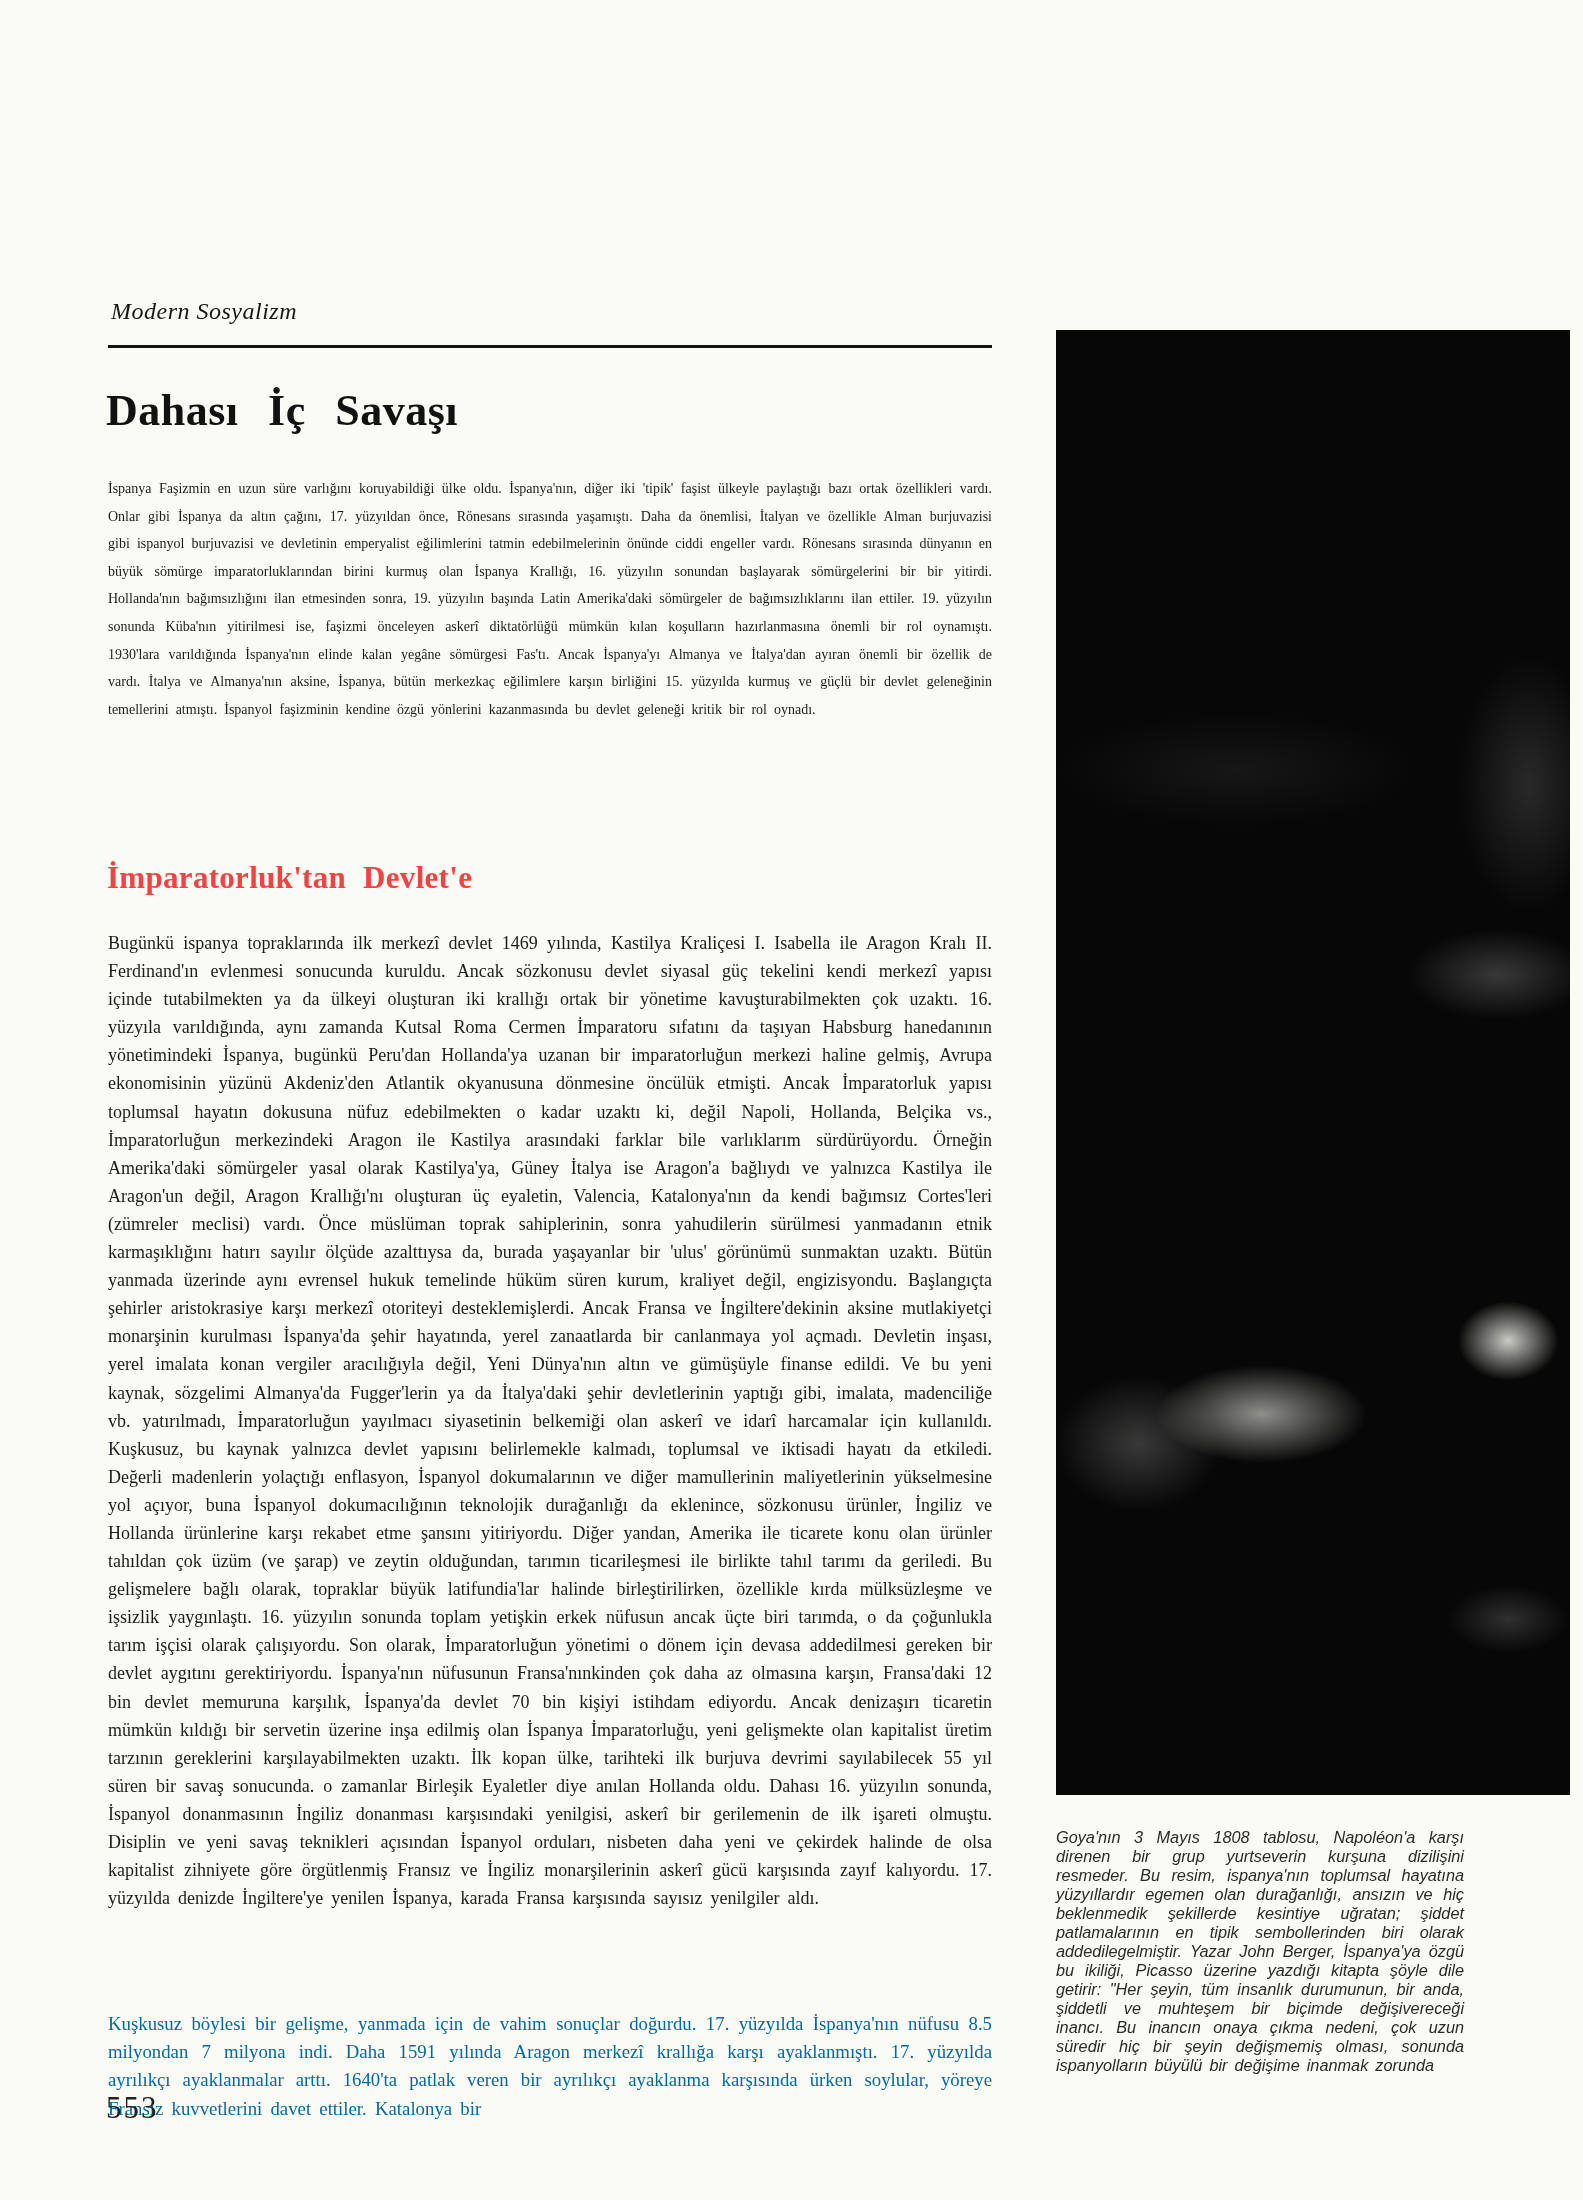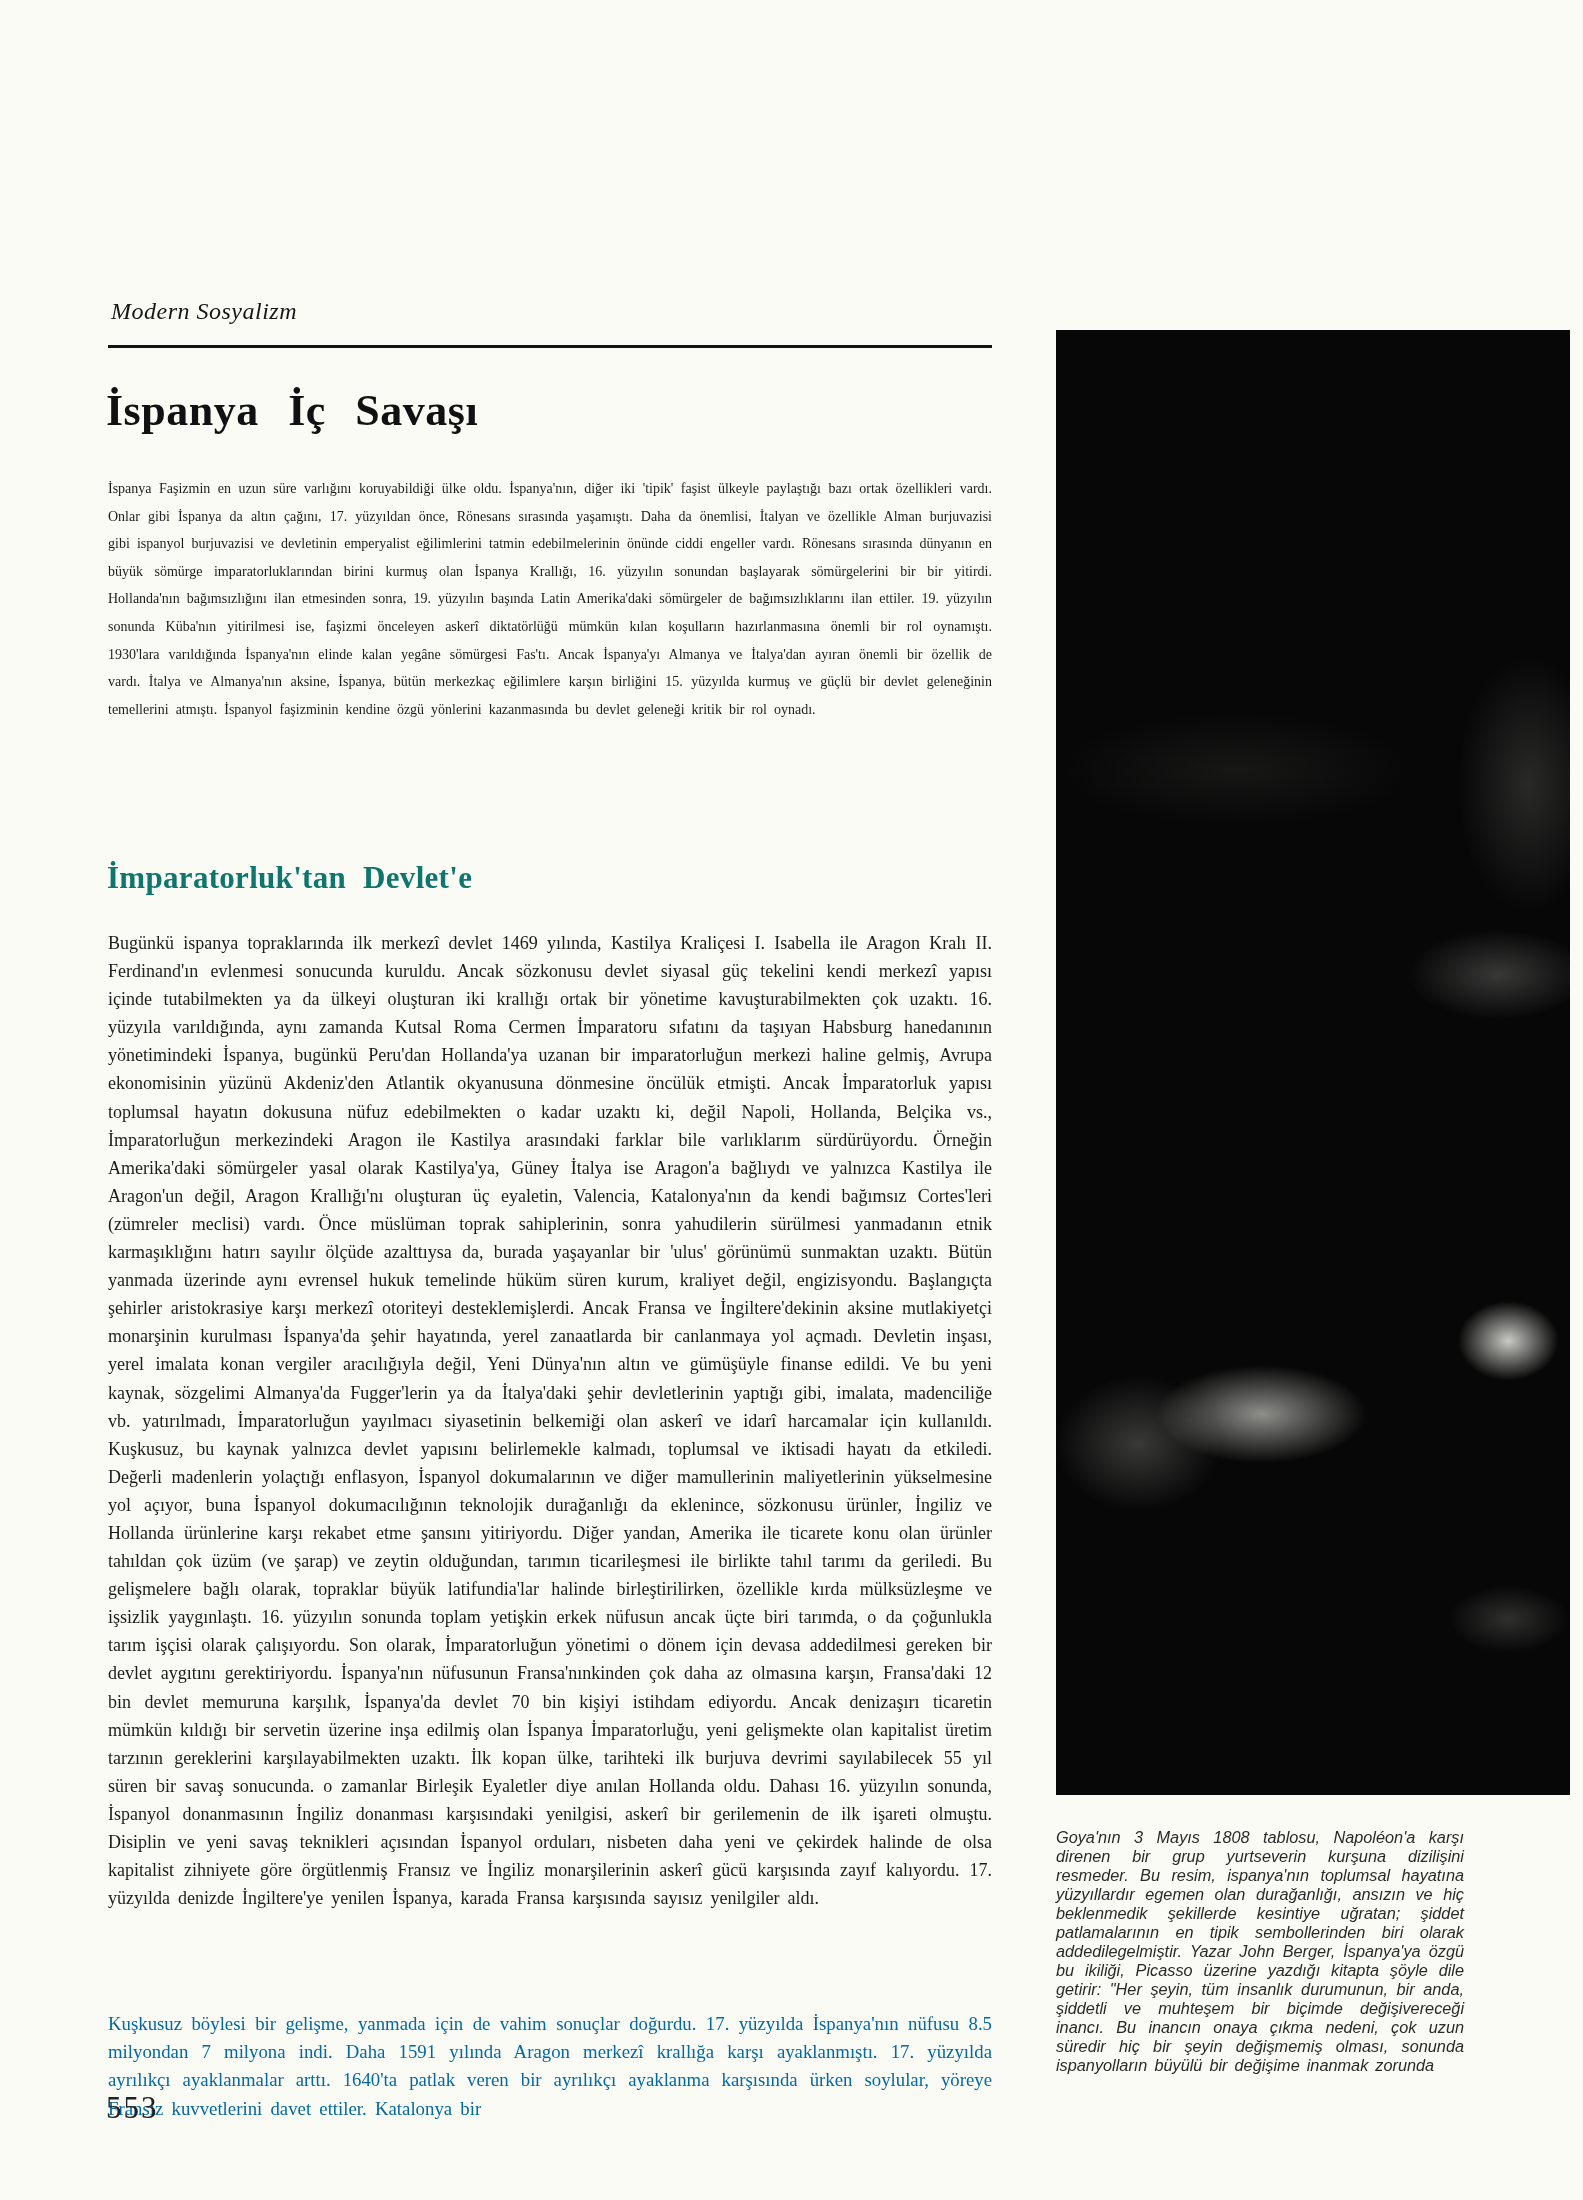--- a/index.html
+++ b/index.html
@@ -56,21 +56,21 @@
     color: #1c1c1c;
   }
   .section-heading {
     position: absolute;
     left: 107px;
     top: 834px;
     font-weight: 700;
     font-size: 31px;
     word-spacing: 9px;
     letter-spacing: 0.3px;
-    color: #0f766e;
+    color: #ef4444;
   }
   .body-paragraph {
     position: absolute;
     left: 108px;
     top: 911px;
     width: 884px;
     font-size: 18px;
     line-height: 28.1px;
     text-align: justify;
     word-spacing: 3.5px;
@@ -127,21 +127,21 @@
 </style>
 </head>
 <body>
 
 <div class="page">
 
   <span class="kicker">Modern Sosyalizm</span>
 
   <div class="kicker-rule"></div>
 
-  <h1 class="article-title">İspanya İç Savaşı</h1>
+  <h1 class="article-title">Dahası İç Savaşı</h1>
 
   <p class="intro-paragraph">İspanya Faşizmin en uzun süre varlığını koruyabildiği ülke oldu. İspanya'nın, diğer iki 'tipik' faşist ülkeyle paylaştığı bazı ortak özellikleri vardı. Onlar gibi İspanya da altın çağını, 17. yüzyıldan önce, Rönesans sırasında yaşamıştı. Daha da önemlisi, İtalyan ve özellikle Alman burjuvazisi gibi ispanyol burjuvazisi ve devletinin emperyalist eğilimlerini tatmin edebilmelerinin önünde ciddi engeller vardı. Rönesans sırasında dünyanın en büyük sömürge imparatorluklarından birini kurmuş olan İspanya Krallığı, 16. yüzyılın sonundan başlayarak sömürgelerini bir bir yitirdi. Hollanda'nın bağımsızlığını ilan etmesinden sonra, 19. yüzyılın başında Latin Amerika'daki sömürgeler de bağımsızlıklarını ilan ettiler. 19. yüzyılın sonunda Küba'nın yitirilmesi ise, faşizmi önceleyen askerî diktatörlüğü mümkün kılan koşulların hazırlanmasına önemli bir rol oynamıştı. 1930'lara varıldığında İspanya'nın elinde kalan yegâne sömürgesi Fas'tı. Ancak İspanya'yı Almanya ve İtalya'dan ayıran önemli bir özellik de vardı. İtalya ve Almanya'nın aksine, İspanya, bütün merkezkaç eğilimlere karşın birliğini 15. yüzyılda kurmuş ve güçlü bir devlet geleneğinin temellerini atmıştı. İspanyol faşizminin kendine özgü yönlerini kazanmasında bu devlet geleneği kritik bir rol oynadı.</p>
 
   <h2 class="section-heading">İmparatorluk'tan Devlet'e</h2>
 
   <p class="body-paragraph">Bugünkü ispanya topraklarında ilk merkezî devlet 1469 yılında, Kastilya Kraliçesi I. Isabella ile Aragon Kralı II. Ferdinand'ın evlenmesi sonucunda kuruldu. Ancak sözkonusu devlet siyasal güç tekelini kendi merkezî yapısı içinde tutabilmekten ya da ülkeyi oluşturan iki krallığı ortak bir yönetime kavuşturabilmekten çok uzaktı. 16. yüzyıla varıldığında, aynı zamanda Kutsal Roma Cermen İmparatoru sıfatını da taşıyan Habsburg hanedanının yönetimindeki İspanya, bugünkü Peru'dan Hollanda'ya uzanan bir imparatorluğun merkezi haline gelmiş, Avrupa ekonomisinin yüzünü Akdeniz'den Atlantik okyanusuna dönmesine öncülük etmişti. Ancak İmparatorluk yapısı toplumsal hayatın dokusuna nüfuz edebilmekten o kadar uzaktı ki, değil Napoli, Hollanda, Belçika vs., İmparatorluğun merkezindeki Aragon ile Kastilya arasındaki farklar bile varlıklarım sürdürüyordu. Örneğin Amerika'daki sömürgeler yasal olarak Kastilya'ya, Güney İtalya ise Aragon'a bağlıydı ve yalnızca Kastilya ile Aragon'un değil, Aragon Krallığı'nı oluşturan üç eyaletin, Valencia, Katalonya'nın da kendi bağımsız Cortes'leri (zümreler meclisi) vardı. Önce müslüman toprak sahiplerinin, sonra yahudilerin sürülmesi yanmadanın etnik karmaşıklığını hatırı sayılır ölçüde azalttıysa da, burada yaşayanlar bir 'ulus' görünümü sunmaktan uzaktı. Bütün yanmada üzerinde aynı evrensel hukuk temelinde hüküm süren kurum, kraliyet değil, engizisyondu. Başlangıçta şehirler aristokrasiye karşı merkezî otoriteyi desteklemişlerdi. Ancak Fransa ve İngiltere'dekinin aksine mutlakiyetçi monarşinin kurulması İspanya'da şehir hayatında, yerel zanaatlarda bir canlanmaya yol açmadı. Devletin inşası, yerel imalata konan vergiler aracılığıyla değil, Yeni Dünya'nın altın ve gümüşüyle finanse edildi. Ve bu yeni kaynak, sözgelimi Almanya'da Fugger'lerin ya da İtalya'daki şehir devletlerinin yaptığı gibi, imalata, madenciliğe vb. yatırılmadı, İmparatorluğun yayılmacı siyasetinin belkemiği olan askerî ve idarî harcamalar için kullanıldı. Kuşkusuz, bu kaynak yalnızca devlet yapısını belirlemekle kalmadı, toplumsal ve iktisadi hayatı da etkiledi. Değerli madenlerin yolaçtığı enflasyon, İspanyol dokumalarının ve diğer mamullerinin maliyetlerinin yükselmesine yol açıyor, buna İspanyol dokumacılığının teknolojik durağanlığı da eklenince, sözkonusu ürünler, İngiliz ve Hollanda ürünlerine karşı rekabet etme şansını yitiriyordu. Diğer yandan, Amerika ile ticarete konu olan ürünler tahıldan çok üzüm (ve şarap) ve zeytin olduğundan, tarımın ticarileşmesi ile birlikte tahıl tarımı da geriledi. Bu gelişmelere bağlı olarak, topraklar büyük latifundia'lar halinde birleştirilirken, özellikle kırda mülksüzleşme ve işsizlik yaygınlaştı. 16. yüzyılın sonunda toplam yetişkin erkek nüfusun ancak üçte biri tarımda, o da çoğunlukla tarım işçisi olarak çalışıyordu. Son olarak, İmparatorluğun yönetimi o dönem için devasa addedilmesi gereken bir devlet aygıtını gerektiriyordu. İspanya'nın nüfusunun Fransa'nınkinden çok daha az olmasına karşın, Fransa'daki 12 bin devlet memuruna karşılık, İspanya'da devlet 70 bin kişiyi istihdam ediyordu. Ancak denizaşırı ticaretin mümkün kıldığı bir servetin üzerine inşa edilmiş olan İspanya İmparatorluğu, yeni gelişmekte olan kapitalist üretim tarzının gereklerini karşılayabilmekten uzaktı. İlk kopan ülke, tarihteki ilk burjuva devrimi sayılabilecek 55 yıl süren bir savaş sonucunda. o zamanlar Birleşik Eyaletler diye anılan Hollanda oldu. Dahası 16. yüzyılın sonunda, İspanyol donanmasının İngiliz donanması karşısındaki yenilgisi, askerî bir gerilemenin de ilk işareti olmuştu. Disiplin ve yeni savaş teknikleri açısından İspanyol orduları, nisbeten daha yeni ve çekirdek halinde de olsa kapitalist zihniyete göre örgütlenmiş Fransız ve İngiliz monarşilerinin askerî gücü karşısında zayıf kalıyordu. 17. yüzyılda denizde İngiltere'ye yenilen İspanya, karada Fransa karşısında sayısız yenilgiler aldı.</p>
 
   <p class="closing-paragraph">Kuşkusuz böylesi bir gelişme, yanmada için de vahim sonuçlar doğurdu. 17. yüzyılda İspanya'nın nüfusu 8.5 milyondan 7 milyona indi. Daha 1591 yılında Aragon merkezî krallığa karşı ayaklanmıştı. 17. yüzyılda ayrılıkçı ayaklanmalar arttı. 1640'ta patlak veren bir ayrılıkçı ayaklanma karşısında ürken soylular, yöreye Fransız kuvvetlerini davet ettiler. Katalonya bir</p>
 
   <div class="page-number">553</div>

